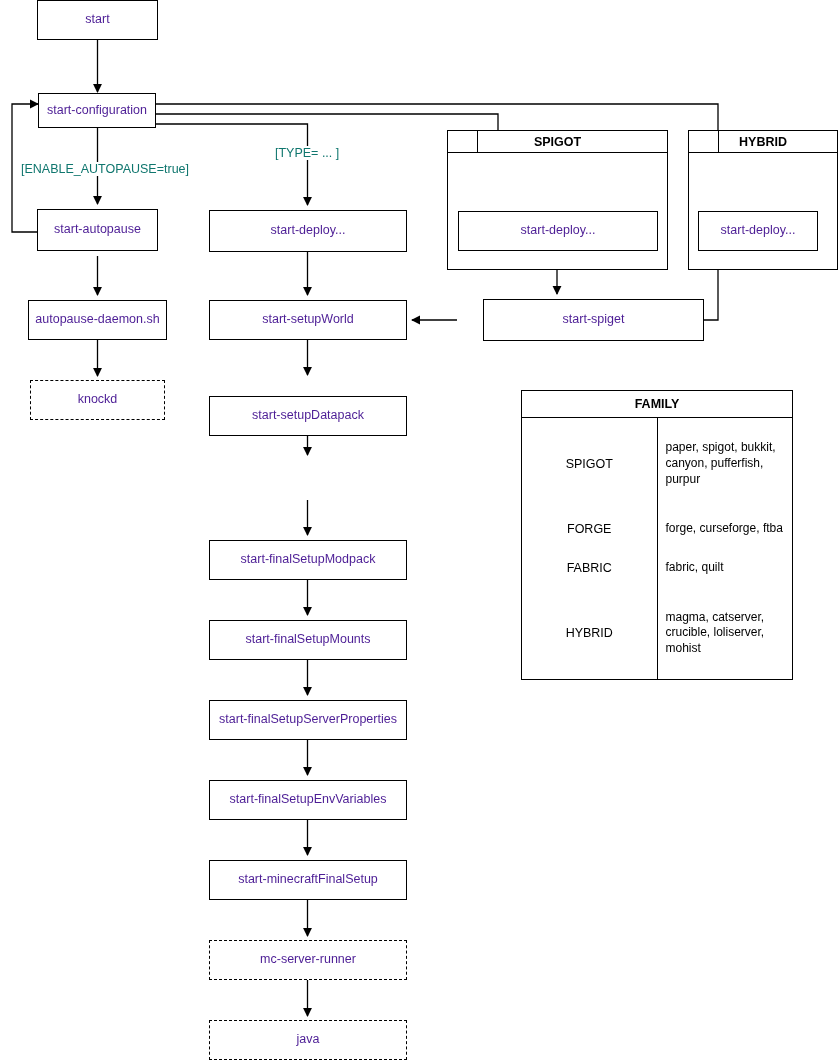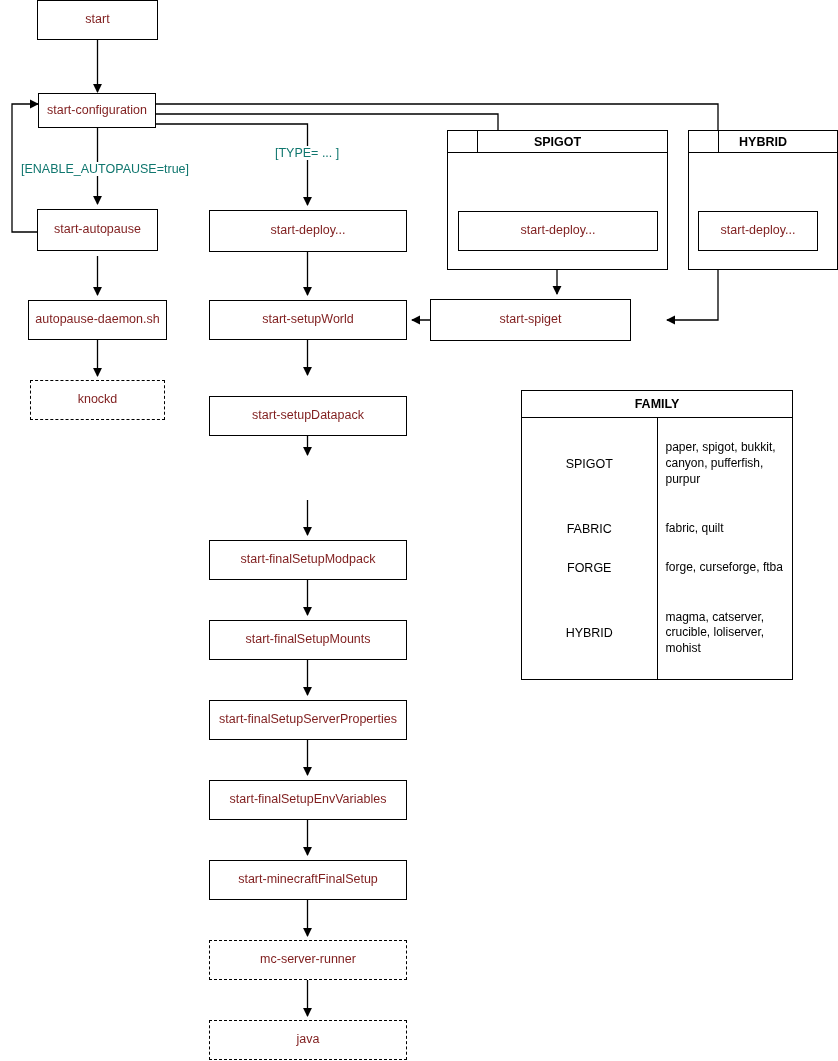--- a/index.html
+++ b/index.html
@@ -29,21 +29,21 @@
   .node {
     position: absolute;
     box-sizing: border-box;
     border: 1px solid #000000;
     background: #ffffff;
     display: flex;
     align-items: center;
     justify-content: center;
     font-size: 12.5px;
     line-height: 1.1;
-    color: #7f1d1d;
+    color: #4c1d95;
     text-align: center;
     white-space: nowrap;
     z-index: 2;
   }
   .node.dashed {
     border: 1px dashed #000000;
     border-width: 1.4px;
   }
   .group {
     position: absolute;
@@ -206,21 +206,21 @@
   </div>
 
   <div class="group" style="left:688px; top:130px; width:150px; height:140px;">
     <div class="group-tab"></div>
     <div class="group-title">HYBRID</div>
   </div>
   <div class="node" style="left:698px; top:211px; width:120px; height:40px;">
     <span>start-deploy...</span>
   </div>
 
-  <div class="node" style="left:430px; top:299px; width:201px; height:42px;">
+  <div class="node" style="left:483px; top:299px; width:221px; height:42px;">
     <span>start-spiget</span>
   </div>
 
   <div class="node" style="left:209px; top:300px; width:198px; height:40px;">
     <span>start-setupWorld</span>
   </div>
 
   <div class="node" style="left:209px; top:380px; width:198px; height:40px;margin-top:16px;">
     <span>start-setupDatapack</span>
   </div>
@@ -264,28 +264,28 @@
         <tr>
           <th class="legend-title" colspan="2">FAMILY</th>
         </tr>
       </thead>
       <tbody>
         <tr>
           <td class="fam-key">SPIGOT</td>
           <td class="fam-val">paper, spigot, bukkit, canyon, pufferfish, purpur</td>
         </tr>
         <tr>
+          <td class="fam-key">FORGE</td>
+          <td class="fam-val">forge, curseforge, ftba</td>
+        </tr>
+        <tr>
           <td class="fam-key">FABRIC</td>
           <td class="fam-val">fabric, quilt</td>
         </tr>
         <tr>
-          <td class="fam-key">FORGE</td>
-          <td class="fam-val">forge, curseforge, ftba</td>
-        </tr>
-        <tr>
           <td class="fam-key">HYBRID</td>
           <td class="fam-val">magma, catserver, crucible, loliserver, mohist</td>
         </tr>
       </tbody>
     </table>
   </div>
 
 </div>
 
 </body></html>

